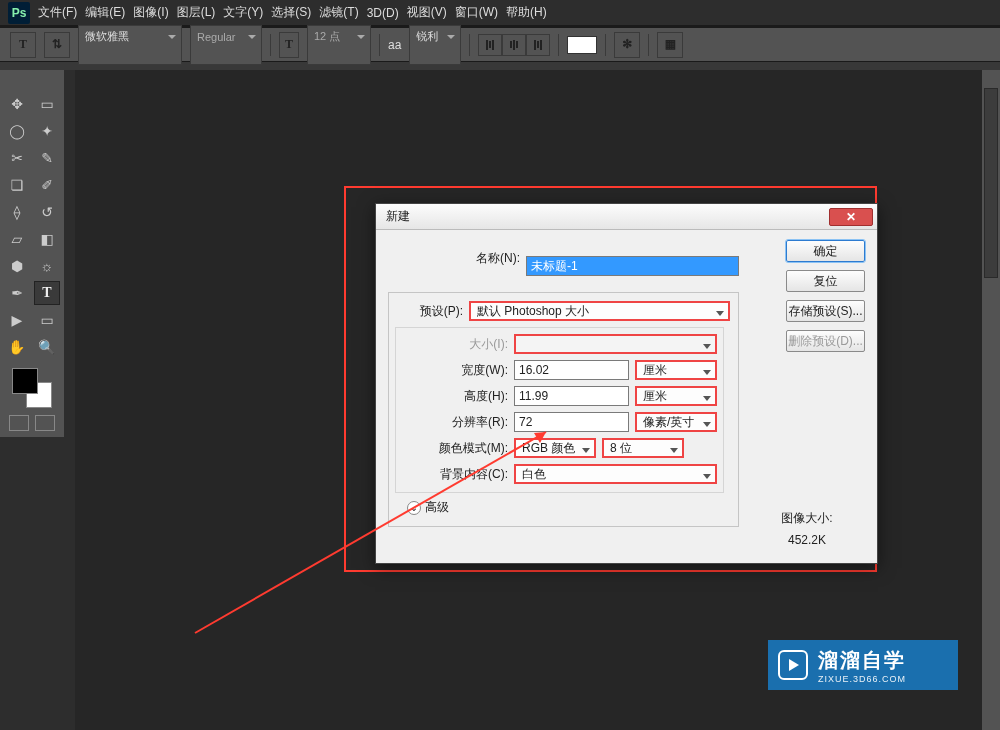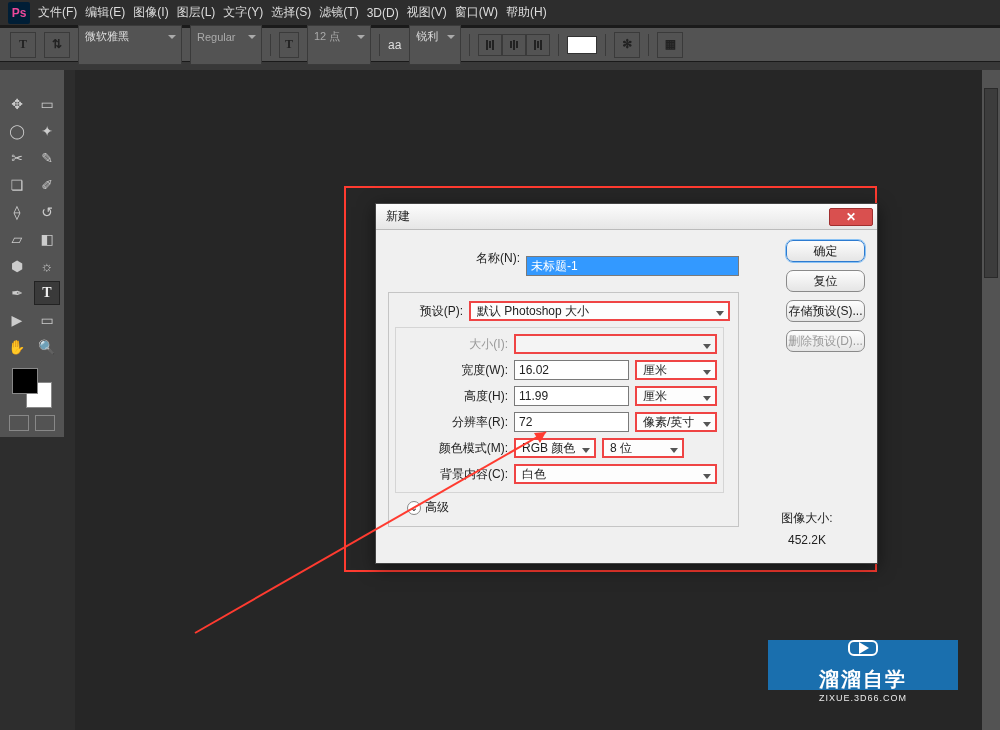--- a/index.html
+++ b/index.html
@@ -1,20 +1,20 @@
 <!DOCTYPE html>
 <html><head>
 <meta charset="utf-8">
 <style>
   * { box-sizing: border-box; margin: 0; padding: 0; font-family: "Microsoft YaHei", "SimSun", Arial, sans-serif; }
   body { width: 1000px; height: 730px; background: #2d2d2d; color: #ccc; font-size: 12px; overflow: hidden; position: relative; }
 
   
   .top-bar { height: 25px; display: flex; align-items: center; gap: 8px; padding: 0 8px; background: #2d2d2d; }
-  .ps-logo { width: 22px; height: 22px; background: #001e36; color: #ec4899; font-weight: bold; font-size: 12px; display: flex; align-items: center; justify-content: center; border-radius: 2px; }
+  .ps-logo { width: 22px; height: 22px; background: #001e36; color: #86efac; font-weight: bold; font-size: 12px; display: flex; align-items: center; justify-content: center; border-radius: 2px; }
   .menu-item { color: #ddd; font-size: 12px; cursor: default; }
 
   .line2 { height: 3px; background: #1a1a1a; }
 
   .options-bar { height: 34px; background: #535353; display: flex; align-items: center; gap: 8px; padding: 0 10px; border-bottom: 1px solid #1a1a1a; }
   .ob-btn { width: 26px; height: 26px; border: 1px solid #3a3a3a; background: #535353; color: #222; display: flex; align-items: center; justify-content: center; font-family: serif; font-weight: bold; }
   .ob-select { height: 40px; background: #535353; border: 1px solid #3a3a3a; color: #ddd; font-size: 11px; padding: 0 18px 16px 6px; position: relative; display: flex; align-items: center; }
   .ob-select::after { content: ""; position: absolute; right: 5px; top: 9px; border-left: 4px solid transparent; border-right: 4px solid transparent; border-top: 4px solid #aaa; }
   .ob-swatch { width: 30px; height: 18px; background: #fff; border: 1px solid #333; }
   .align-group { display: flex; }
@@ -60,27 +60,27 @@
   .dlg-select { height: 20px; border: 2px solid #ef4444; background: #fdfdfd; padding: 0 16px 0 6px; position: relative; display: flex; align-items: center; font-size: 12px; }
   .dlg-select::after { content: ""; position: absolute; right: 4px; top: 8px; border-left: 4px solid transparent; border-right: 4px solid transparent; border-top: 5px solid #555; }
   .dlg-select.disabled { color: #999; background: #f4f4f4; }
   .num-box { width: 92px; }
   .unit-box { width: 82px; }
 
   .fieldset { border: 1px solid #c5c5c5; margin-top: 16px; padding: 8px 8px 8px 0; }
   .legend-row { display:flex; align-items:center; gap:4px; margin: 6px 0 2px 18px; }
   .expander { width: 14px; height: 14px; border: 1px solid #888; border-radius: 7px; display: flex; align-items: center; justify-content: center; font-size: 10px; line-height: 1; background: #fff; }
 
-  .dlg-btn { height: 22px; border: 1px solid #8a8a8a; background: linear-gradient(#fdfdfd,#e5e5e5); border-radius: 7px; display: flex; align-items: center; justify-content: center; font-size: 12px; color: #222; margin-left: 37px; }
+  .dlg-btn { height: 22px; border: 1px solid #8a8a8a; background: linear-gradient(#fdfdfd,#e5e5e5); border-radius: 2px; display: flex; align-items: center; justify-content: center; font-size: 12px; color: #222; margin-left: 37px; }
   .dlg-btn.primary { border: 1px solid #2d7bd0; outline: 1px solid #8cc3f4; }
   .dlg-btn.disabled { color: #9a9a9a; }
   .size-info { text-align: center; margin-top: 150px; font-size: 12px; color: #222; }
 
   
-  .watermark { position: absolute; right: 42px; bottom: 40px; width: 190px; height: 50px; background: #1a6fae; color: #fff; display: flex; align-items: center; gap: 10px; padding: 0 10px; z-index: 2; flex-direction: column; }
+  .watermark { position: absolute; right: 42px; bottom: 40px; width: 190px; height: 50px; background: #1a6fae; color: #fff; display: flex; align-items: center; gap: 10px; padding: 0 10px; z-index: 2; }
   .wm-play { width: 30px; height: 30px; border: 2px solid #fff; border-radius: 6px; display: flex; align-items: center; justify-content: center; }
   .wm-play::after { content: ""; border-left: 10px solid #fff; border-top: 6px solid transparent; border-bottom: 6px solid transparent; margin-left: 2px; }
   .wm-text { display: flex; flex-direction: column; }
   .wm-text .zh { font-size: 20px; font-weight: bold; letter-spacing: 2px; }
   .wm-text .en { font-size: 9px; letter-spacing: 1px; opacity: .9; }
 
   
   svg.arrow { position: absolute; left: 0; top: 0; width: 1000px; height: 730px; pointer-events: none; z-index: 7; }
 </style>
 </head>

